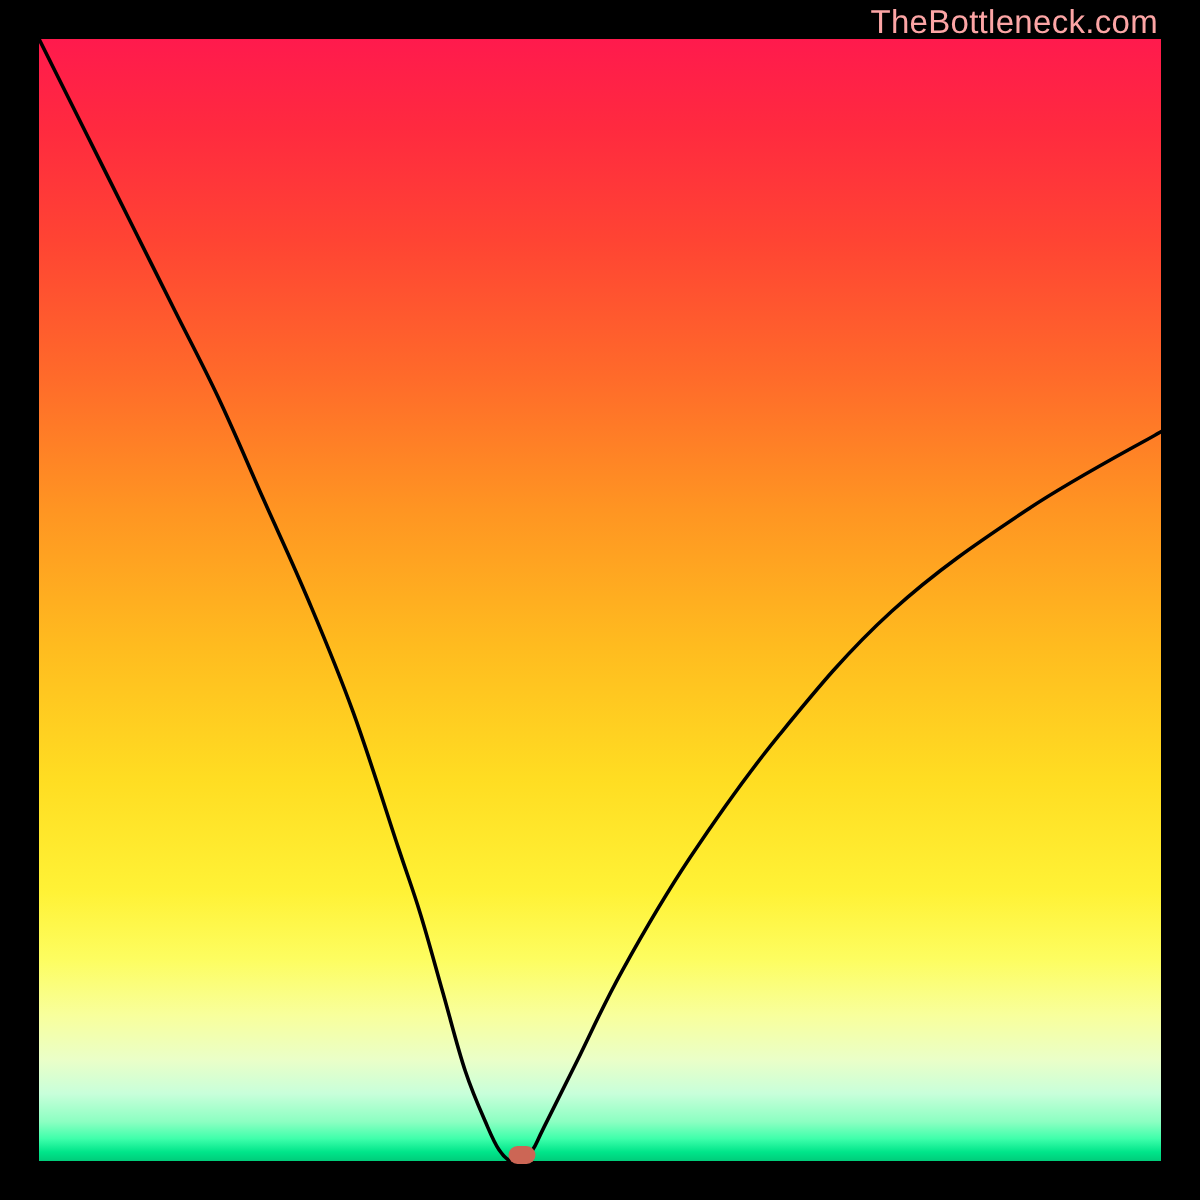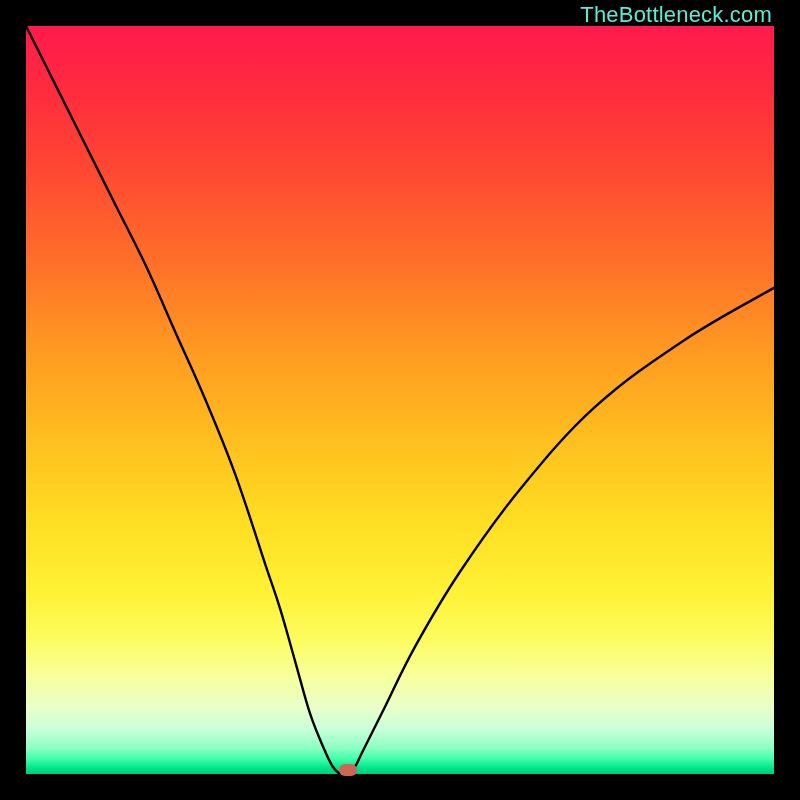--- a/index.html
+++ b/index.html
@@ -41,21 +41,21 @@
       #8cffc2 96.5%,
       #3fffab 98%,
       #00e58a 99.2%,
       #00cc7a 100%
     );
   }
   .watermark {
     position: absolute;
     top: 2px;
     right: 28px;
-    color: #5eead4;
+    color: #fca5a5;
     font-size: 22px;
     letter-spacing: 0.2px;
     font-weight: 400;
   }
   svg.curve {
     position: absolute;
     top: 0;
     left: 0;
     width: 748px;
     height: 748px;

